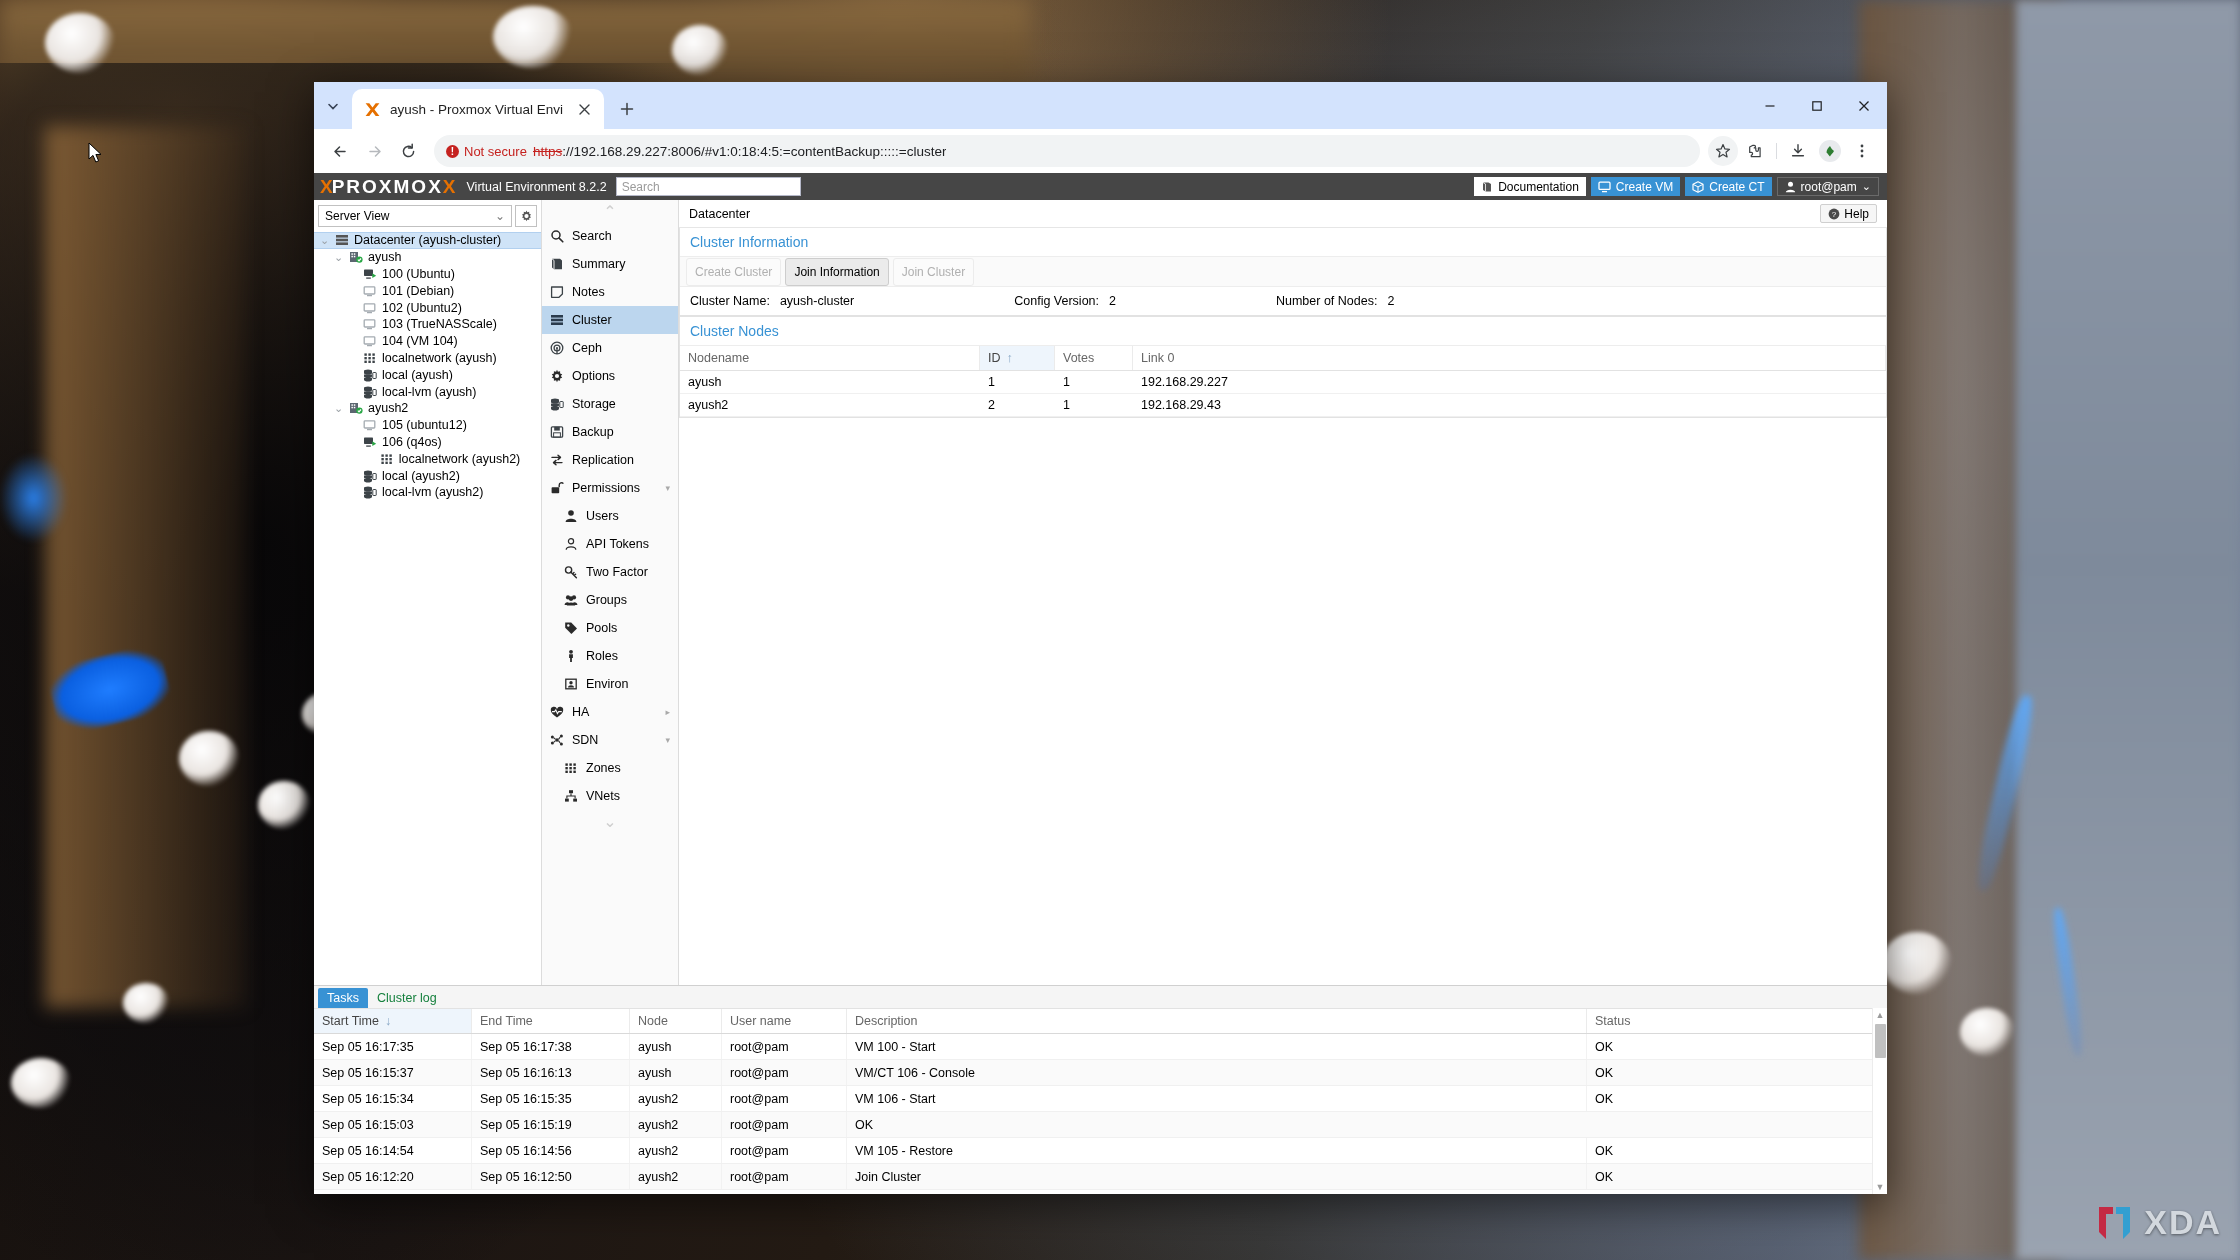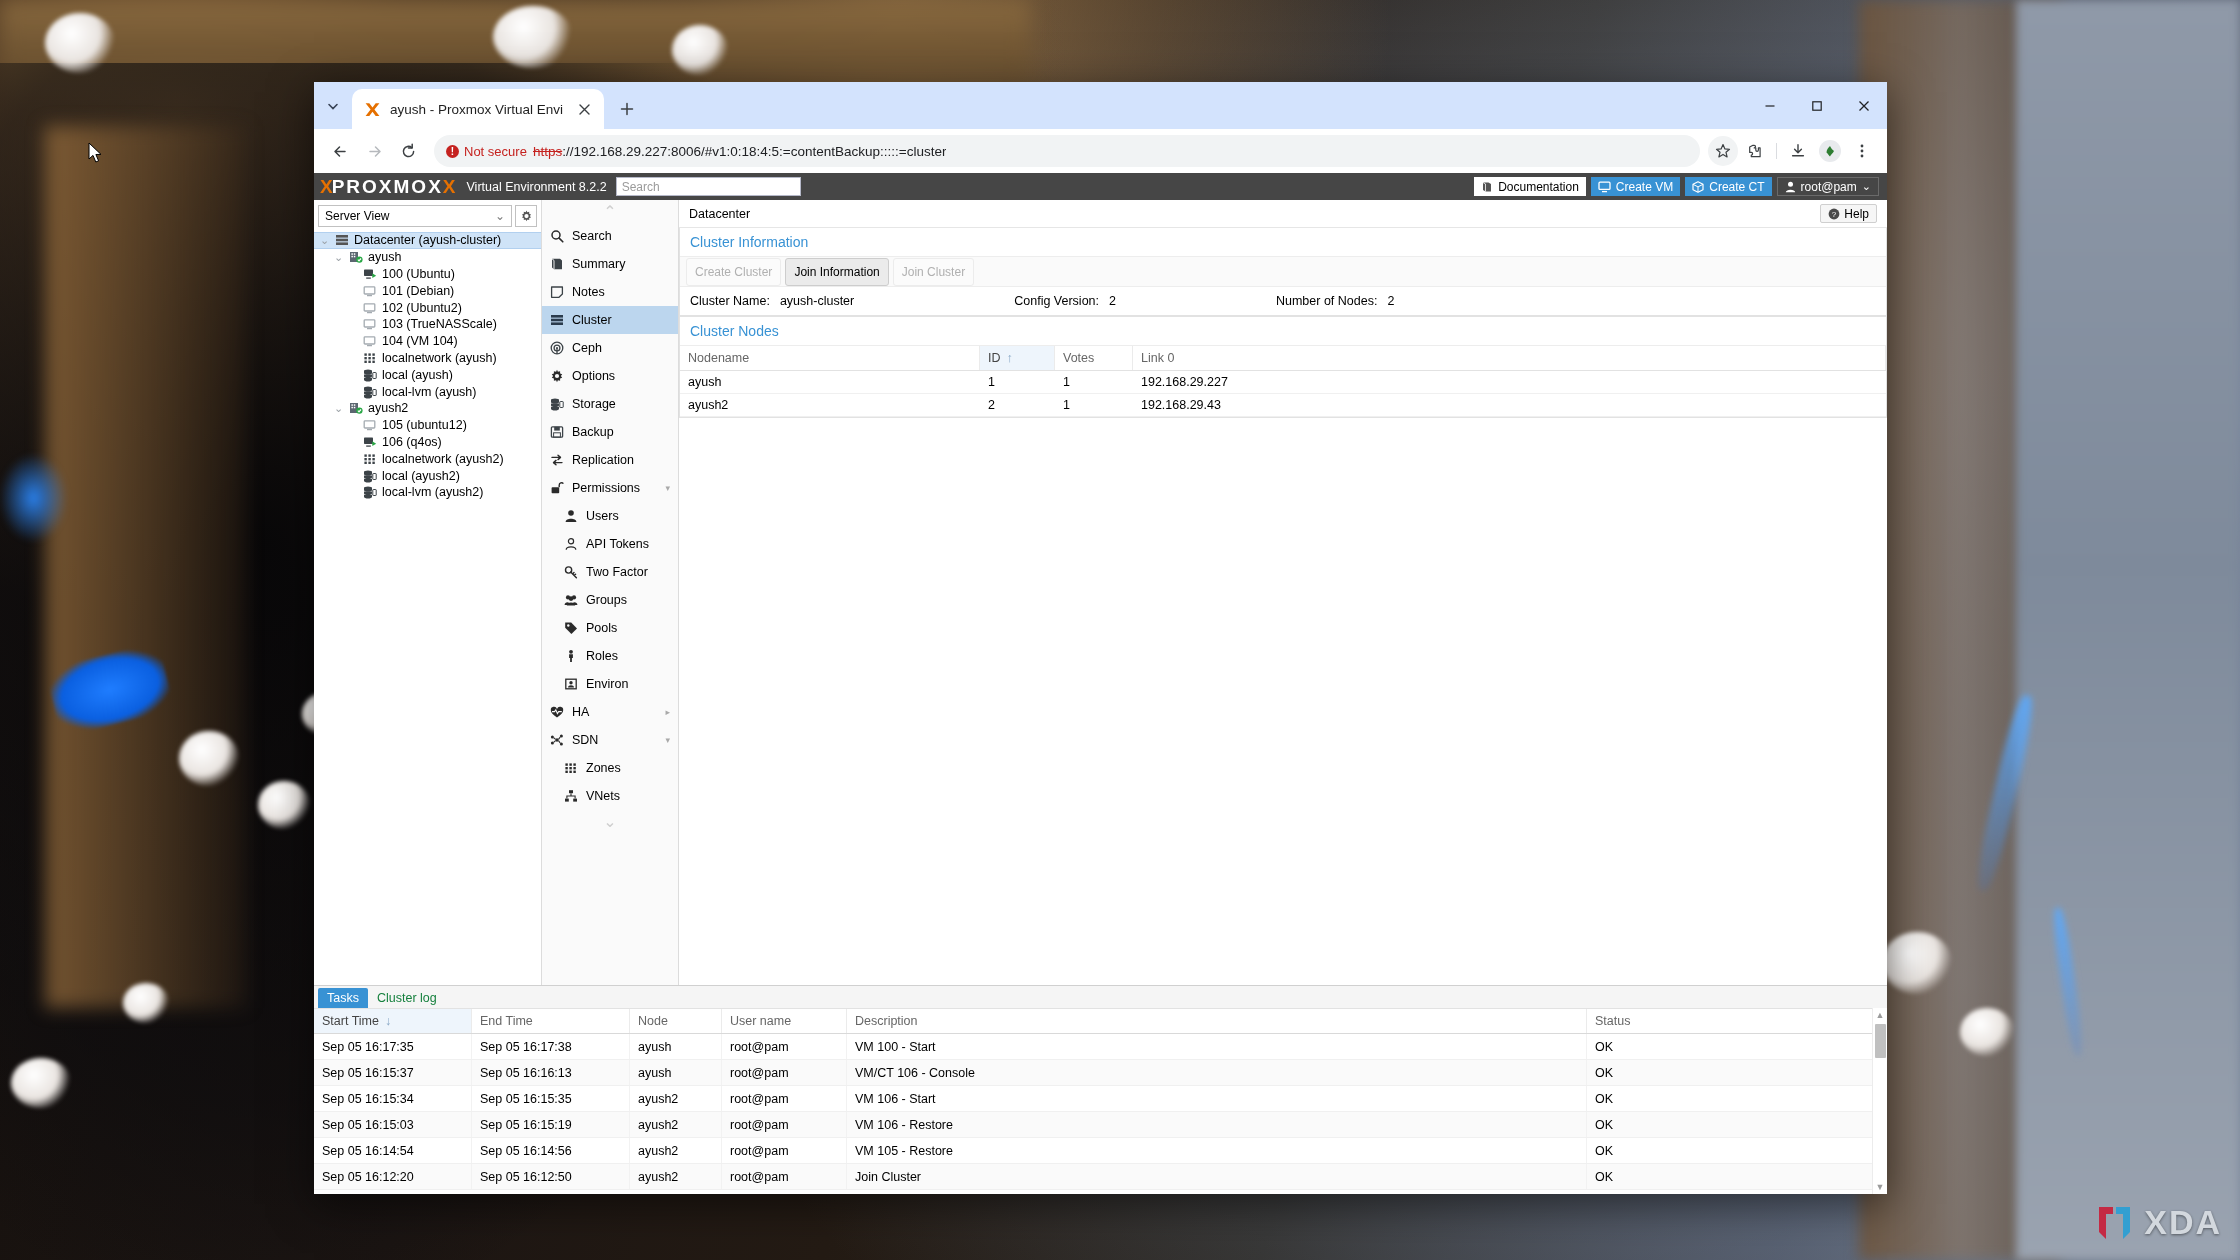--- a/index.html
+++ b/index.html
@@ -499,21 +499,21 @@
               <span class="tw" style="font-size: 11px;"></span>
               <span style="width: 15px; display: flex; align-items: center; flex: 0 0 auto;">
                 <svg width="14" height="14" viewBox="0 0 14 14">
                   <rect x="1" y="2.6" width="9" height="6.4" rx=".7" fill="#3c4348"></rect>
                   <path d="M3.2 11.1 L7.8 11.1" stroke="#3c4348" stroke-width="1.3"></path>
                   <path d="M9.3 6.3 L13.2 8.7 L9.3 11.1 Z" fill="#29a745"></path>
                 </svg>
               </span>
               <span>106 (q4os)</span>
             </div>
-            <div class="tnode" style="padding-left: 32px;">
+            <div class="tnode" style="padding-left: 32px; justify-content: center;">
               <span class="tw" style="font-size: 11px;"></span>
               <span style="width: 15px; display: flex; align-items: center; flex: 0 0 auto;">
                 <svg width="14" height="14" viewBox="0 0 14 14">
                   <g fill="#3c4348">
                     <rect x="1.4" y="2.4" width="2.4" height="2.4"></rect>
                     <rect x="5.4" y="2.4" width="2.4" height="2.4"></rect>
                     <rect x="9.4" y="2.4" width="2.4" height="2.4"></rect>
                     <rect x="1.4" y="6" width="2.4" height="2.4"></rect>
                     <rect x="5.4" y="6" width="2.4" height="2.4"></rect>
                     <rect x="9.4" y="6" width="2.4" height="2.4"></rect>
@@ -896,21 +896,20 @@
               <div class="tk-c" style="width: 92px;">ayush2</div>
               <div class="tk-c" style="width: 125px;">root@pam</div>
               <div class="tk-c" style="width: 740px;">VM 106 - Start</div>
               <div class="tk-c" style="width: 200px; flex: 1 1 0%;">OK</div>
             </div>
             <div class="tk-row">
               <div class="tk-c" style="width: 158px;">Sep 05 16:15:03</div>
               <div class="tk-c" style="width: 158px;">Sep 05 16:15:19</div>
               <div class="tk-c" style="width: 92px;">ayush2</div>
               <div class="tk-c" style="width: 125px;">root@pam</div>
-              <div class="tk-c" style="width: 740px;">VM 106 - Restore</div>
               <div class="tk-c" style="width: 200px; flex: 1 1 0%;">OK</div>
             </div>
             <div class="tk-row">
               <div class="tk-c" style="width: 158px;">Sep 05 16:14:54</div>
               <div class="tk-c" style="width: 158px;">Sep 05 16:14:56</div>
               <div class="tk-c" style="width: 92px;">ayush2</div>
               <div class="tk-c" style="width: 125px;">root@pam</div>
               <div class="tk-c" style="width: 740px;">VM 105 - Restore</div>
               <div class="tk-c" style="width: 200px; flex: 1 1 0%;">OK</div>
             </div>

